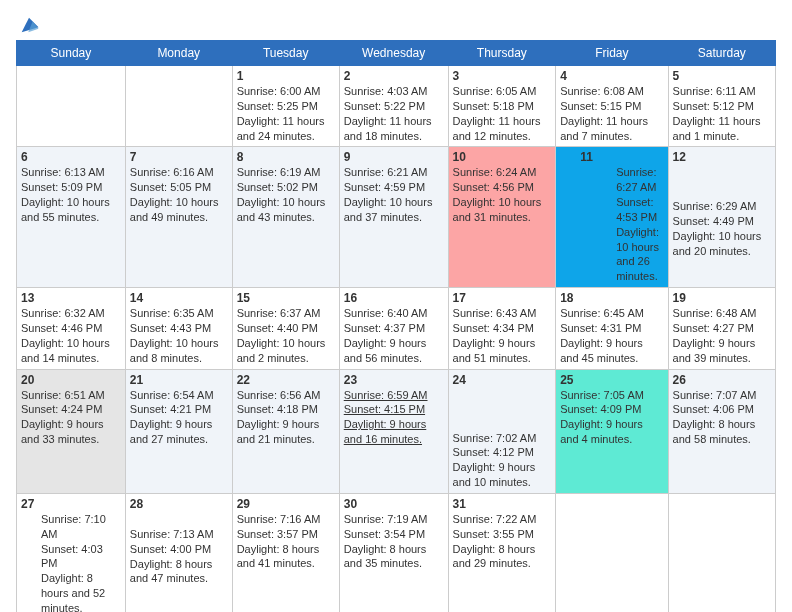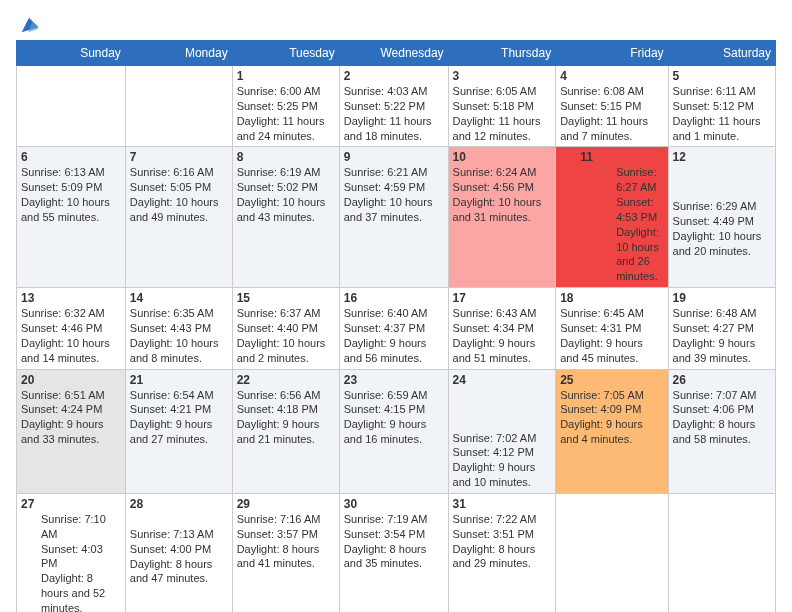--- a/index.html
+++ b/index.html
@@ -56,21 +56,21 @@
     }
     .calendar {
       width: 100%;
       border-collapse: collapse;
       font-size: 11px;
     }
     .calendar th {
       background: #2e6fbd;
       color: #fff;
       padding: 5px 4px;
-      text-align: right;
+      text-align: center;
       font-size: 12px;
       font-weight: normal;
       border: 1px solid #2e6fbd;
     }
     .calendar td {
       border: 1px solid #ccc;
       vertical-align: top;
       padding: 3px 4px;
       width: 113px;
       min-height: 70px;
@@ -191,21 +191,21 @@
             <div class="day-info" style="white-space: pre-line;">Sunrise: 6:21 AM
 Sunset: 4:59 PM
 Daylight: 10 hours and 37 minutes.</div>
           </td>
           <td style="background: #fca5a5;">
             <span class="day-num">10</span>
             <div class="day-info" style="white-space: pre-line;">Sunrise: 6:24 AM
 Sunset: 4:56 PM
 Daylight: 10 hours and 31 minutes.</div>
           </td>
-          <td style="background: #ef4444; padding-left: 24px;">
+          <td style="background: #0ea5e9; padding-left: 24px;">
             <span class="day-num">11</span>
             <div class="day-info" style="white-space: pre-line; margin-left: 36px;">Sunrise: 6:27 AM
 Sunset: 4:53 PM
 Daylight: 10 hours and 26 minutes.</div>
           </td>
           <td style="background: rgb(240, 244, 249);">
             <span class="day-num">12</span>
             <div class="day-info" style="white-space: pre-line; margin-top: 35px;">Sunrise: 6:29 AM
 Sunset: 4:49 PM
 Daylight: 10 hours and 20 minutes.</div>
@@ -269,31 +269,31 @@
 Daylight: 9 hours and 27 minutes.</div>
           </td>
           <td style="background: rgb(240, 244, 249);">
             <span class="day-num">22</span>
             <div class="day-info" style="white-space: pre-line;">Sunrise: 6:56 AM
 Sunset: 4:18 PM
 Daylight: 9 hours and 21 minutes.</div>
           </td>
           <td style="background: rgb(240, 244, 249);">
             <span class="day-num">23</span>
-            <div class="day-info" style="white-space: pre-line;">Sunrise: 6:59 AM
+            <div class="day-info" style="white-space: pre-line; text-decoration: underline;">Sunrise: 6:59 AM
 Sunset: 4:15 PM
 Daylight: 9 hours and 16 minutes.</div>
           </td>
           <td style="background: rgb(240, 244, 249);">
             <span class="day-num">24</span>
             <div class="day-info" style="white-space: pre-line; margin-top: 44px;">Sunrise: 7:02 AM
 Sunset: 4:12 PM
 Daylight: 9 hours and 10 minutes.</div>
           </td>
-          <td style="background: #fdba74;">
+          <td style="background: #5eead4;">
             <span class="day-num">25</span>
             <div class="day-info" style="white-space: pre-line;">Sunrise: 7:05 AM
 Sunset: 4:09 PM
 Daylight: 9 hours and 4 minutes.</div>
           </td>
           <td style="background: rgb(240, 244, 249);">
             <span class="day-num">26</span>
             <div class="day-info" style="white-space: pre-line;">Sunrise: 7:07 AM
 Sunset: 4:06 PM
 Daylight: 8 hours and 58 minutes.</div>
@@ -320,21 +320,21 @@
           </td>
           <td>
             <span class="day-num">30</span>
             <div class="day-info" style="white-space: pre-line;">Sunrise: 7:19 AM
 Sunset: 3:54 PM
 Daylight: 8 hours and 35 minutes.</div>
           </td>
           <td>
             <span class="day-num">31</span>
             <div class="day-info" style="white-space: pre-line;">Sunrise: 7:22 AM
-Sunset: 3:51 PM
+Sunset: 3:55 PM
 Daylight: 8 hours and 29 minutes.</div>
           </td>
           <td class="empty"></td>
           <td class="empty"></td>
         </tr>
       </tbody>
   </table>
 </div>
 
 </body></html>

